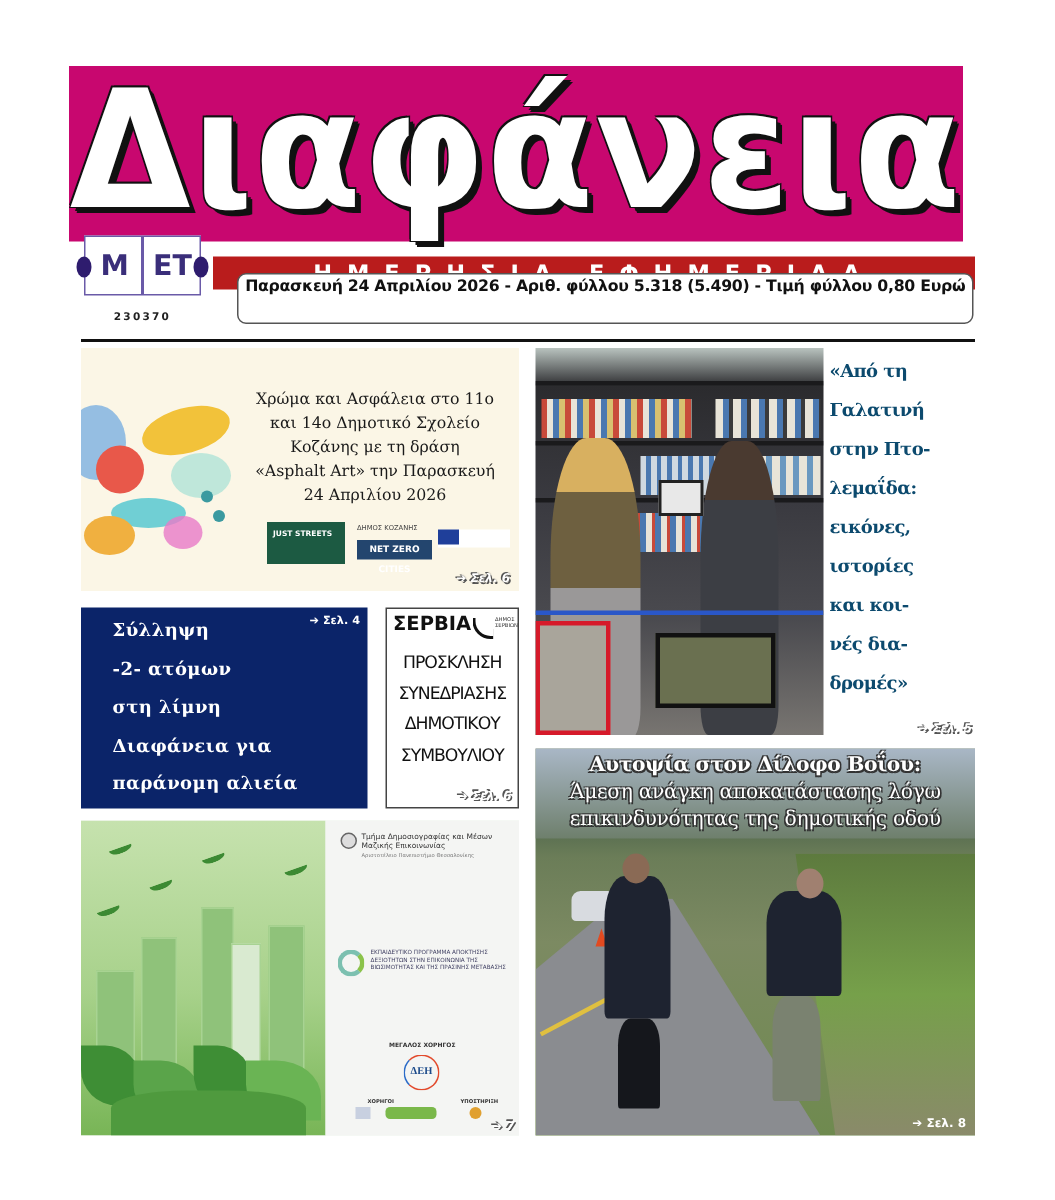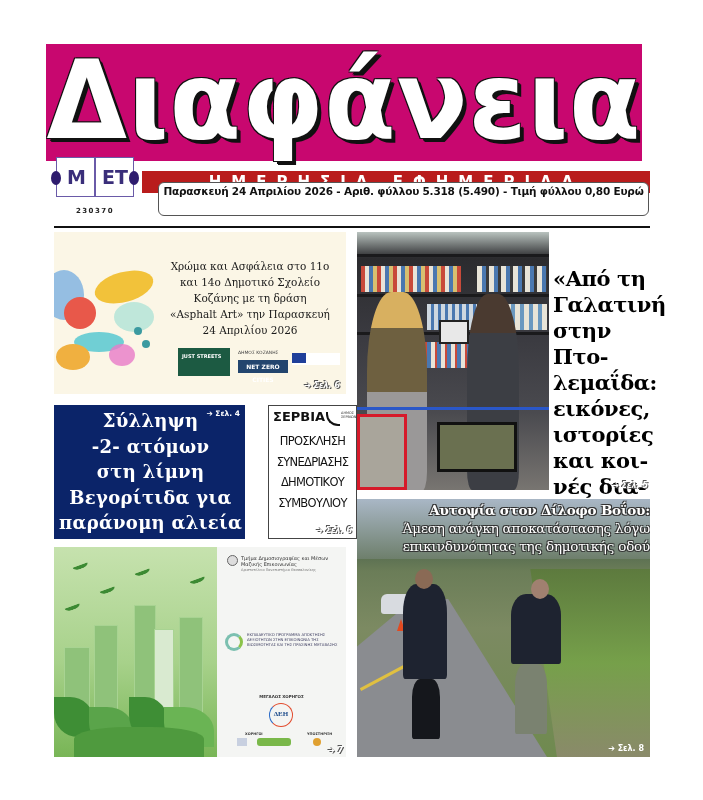--- a/index.html
+++ b/index.html
@@ -62,27 +62,27 @@
   .ls-eu { position: absolute; left: 114px; top: 5px; width: 48px; height: 12px; background: #fff; }
   .ls-eu-flag { position: absolute; left: 0; top: 0; width: 14px; height: 10px; background: #1f3f9a; }
   .page-ref {
     position: absolute; font-family: "DejaVu Sans", sans-serif; font-size: 8px; font-style: italic; font-weight: bold;
   }
   .pr-asphalt { right: 6px; bottom: 4px; color: #fff; text-shadow: 0 0 1px #444, 1px 1px 0 #555, -1px -1px 0 #555; }
 
   
   .story-arrest { position: absolute; left: 54px; top: 405px; width: 191px; height: 134px; background: #0b2469; }
   .arrest-text {
-    position: absolute; left: 5px; top: 3px; font-family: "DejaVu Serif", serif; font-weight: bold;
-    font-size: 18px; line-height: 25.5px; color: #ffffff; letter-spacing: 0.3px; text-align: center;
+    position: absolute; left: 21px; top: 3px; font-family: "DejaVu Serif", serif; font-weight: bold;
+    font-size: 12px; line-height: 25.5px; color: #ffffff; letter-spacing: 0.3px;
   }
   .pr-arrest { right: 5px; top: 4px; color: #fff; font-style: normal; font-size: 7.5px; }
 
   
-  .story-servia { position: absolute; left: 257px; top: 405px; width: 89px; height: 134px; background: #fff; border: 1px solid #444; margin-left: 11px; }
+  .story-servia { position: absolute; left: 257px; top: 405px; width: 89px; height: 134px; background: #fff; border: 1px solid #444; }
   .servia-title { position: absolute; left: 4px; top: 3px; font-family: "DejaVu Sans", sans-serif; font-weight: bold; font-size: 13px; color: #111; }
   .servia-arc { position: absolute; left: 57px; top: 6px; width: 14px; height: 14px; border-left: 2px solid #111; border-bottom: 2px solid #111; border-radius: 0 0 0 12px; }
   .servia-mini { position: absolute; left: 72px; top: 5px; font-family: "DejaVu Sans", sans-serif; font-size: 3.5px; color: #333; line-height: 4px; }
   .servia-body { position: absolute; left: 0; top: 25px; width: 100%; text-align: center; font-family: "DejaVu Sans", sans-serif; font-size: 11.5px; line-height: 20.5px; color: #111; letter-spacing: -0.7px; }
   .pr-servia { right: 4px; bottom: 3px; color: #fff; text-shadow: 1px 1px 0 #555, -1px -1px 0 #555; }
 
   
   .story-green { position: absolute; left: 54px; top: 547px; width: 292px; height: 210px; background: #eef3ec; overflow: hidden; }
   .green-left { position: absolute; left: 0; top: 0; width: 163px; height: 210px; background: linear-gradient(180deg, #c6e2ae 0%, #a7d18a 55%, #78b556 100%); }
   .bldg { position: absolute; background: #8fc27a; border: 1px solid #a8d392; }
@@ -108,37 +108,37 @@
     background: linear-gradient(180deg, #b9c3bf 0%, #2b2b2e 10%, #3a3a40 40%, #4a4a4f 70%, #787571 100%);
     overflow: hidden;
   }
   .shelf { position: absolute; left: 0; width: 192px; height: 3px; background: #1a1a1c; }
   .books { position: absolute; height: 26px; }
   .person { position: absolute; border-radius: 40% 40% 10% 10%; }
   .ribbon { position: absolute; left: 0; top: 175px; width: 192px; height: 3px; background: #2a57c8; }
   .poster { position: absolute; border: 3px solid #d61a2a; background: #a9a59b; }
   .gal-text {
     position: absolute; left: 196px; top: 2px; width: 97px;
-    font-family: "DejaVu Serif", serif; font-weight: bold; font-size: 21px; line-height: 26px; color: #000000; letter-spacing: -0.4px; margin-top: 32px;
+    font-family: "DejaVu Serif", serif; font-weight: bold; font-size: 12px; line-height: 26px; color: #0c4a6e; letter-spacing: -0.4px;
   }
   .pr-gal { right: 2px; bottom: 0; color: #fff; text-shadow: 1px 1px 0 #555, -1px -1px 0 #555; }
 
   
   .story-dilofo { position: absolute; left: 357px; top: 499px; width: 293px; height: 258px; overflow: hidden;
     background: linear-gradient(180deg, #7e8e7f 0%, #556b4f 20%, #6b7d58 28%, #7c8a62 50%, #6f8a4f 100%); }
   .dilofo-sky { position: absolute; left: 0; top: 0; width: 293px; height: 60px; background: linear-gradient(180deg, #a9b7c6, #6e7f6c); }
   .road { position: absolute; left: 0; top: 100px; width: 190px; height: 158px; background: #8a8c90; clip-path: polygon(30% 0, 48% 0, 100% 100%, 0 100%, 0 30%); }
   .road-line { position: absolute; left: 0; top: 175px; width: 60px; height: 3px; background: #e0c040; transform: rotate(-28deg); }
   .grass { position: absolute; left: 160px; top: 70px; width: 133px; height: 188px; background: linear-gradient(180deg, #5d7a3e, #76a04a 50%, #8a8a6a); clip-path: polygon(10% 0, 100% 0, 100% 100%, 30% 100%); }
   .car { position: absolute; left: 24px; top: 95px; width: 30px; height: 20px; background: #d8dbe0; border-radius: 6px 6px 3px 3px; }
   .cone { position: absolute; left: 40px; top: 120px; width: 0; height: 0; border-left: 4px solid transparent; border-right: 4px solid transparent; border-bottom: 12px solid #e24a20; }
   .man { position: absolute; background: #1e2330; border-radius: 30% 30% 5% 5%; }
   .head { position: absolute; border-radius: 50%; background: #8a6a55; }
   .dilofo-head {
-    position: absolute; left: 0; top: 2px; width: 293px; text-align: right;
+    position: absolute; left: 0; top: 2px; width: 293px; text-align: center;
     font-family: "DejaVu Serif", serif; font-size: 13.5px; line-height: 18px; color: #fff;
     text-shadow: 1px 1px 0 #333, -1px -1px 0 #333, 1px -1px 0 #333, -1px 1px 0 #333;
     letter-spacing: -0.2px;
   }
   .dilofo-head .h1 { font-weight: bold; }
   .pr-dilofo { right: 6px; bottom: 4px; color: #fff; font-style: normal; font-size: 8px; }
 </style>
 </head>
 <body>
 
@@ -187,21 +187,21 @@
       </div>
   </div>
   <span class="page-ref pr-asphalt">➔ Σελ. 6</span>
 </div>
 
 <div class="story-arrest">
   <div class="arrest-text">
     <div>Σύλληψη</div>
     <div>-2- ατόμων</div>
     <div>στη λίμνη</div>
-    <div>Βεγορίτιδα για</div>
+    <div>Διαφάνεια για</div>
     <div>παράνομη αλιεία</div>
   </div>
   <span class="page-ref pr-arrest">➔ Σελ. 4</span>
 </div>
 
 <div class="story-servia">
   <div class="servia-title">ΣΕΡΒΙΑ</div>
   <span class="servia-arc"></span>
   <div class="servia-mini">ΔΗΜΟΣ ΣΕΡΒΙΩΝ</div>
   <div class="servia-body">

